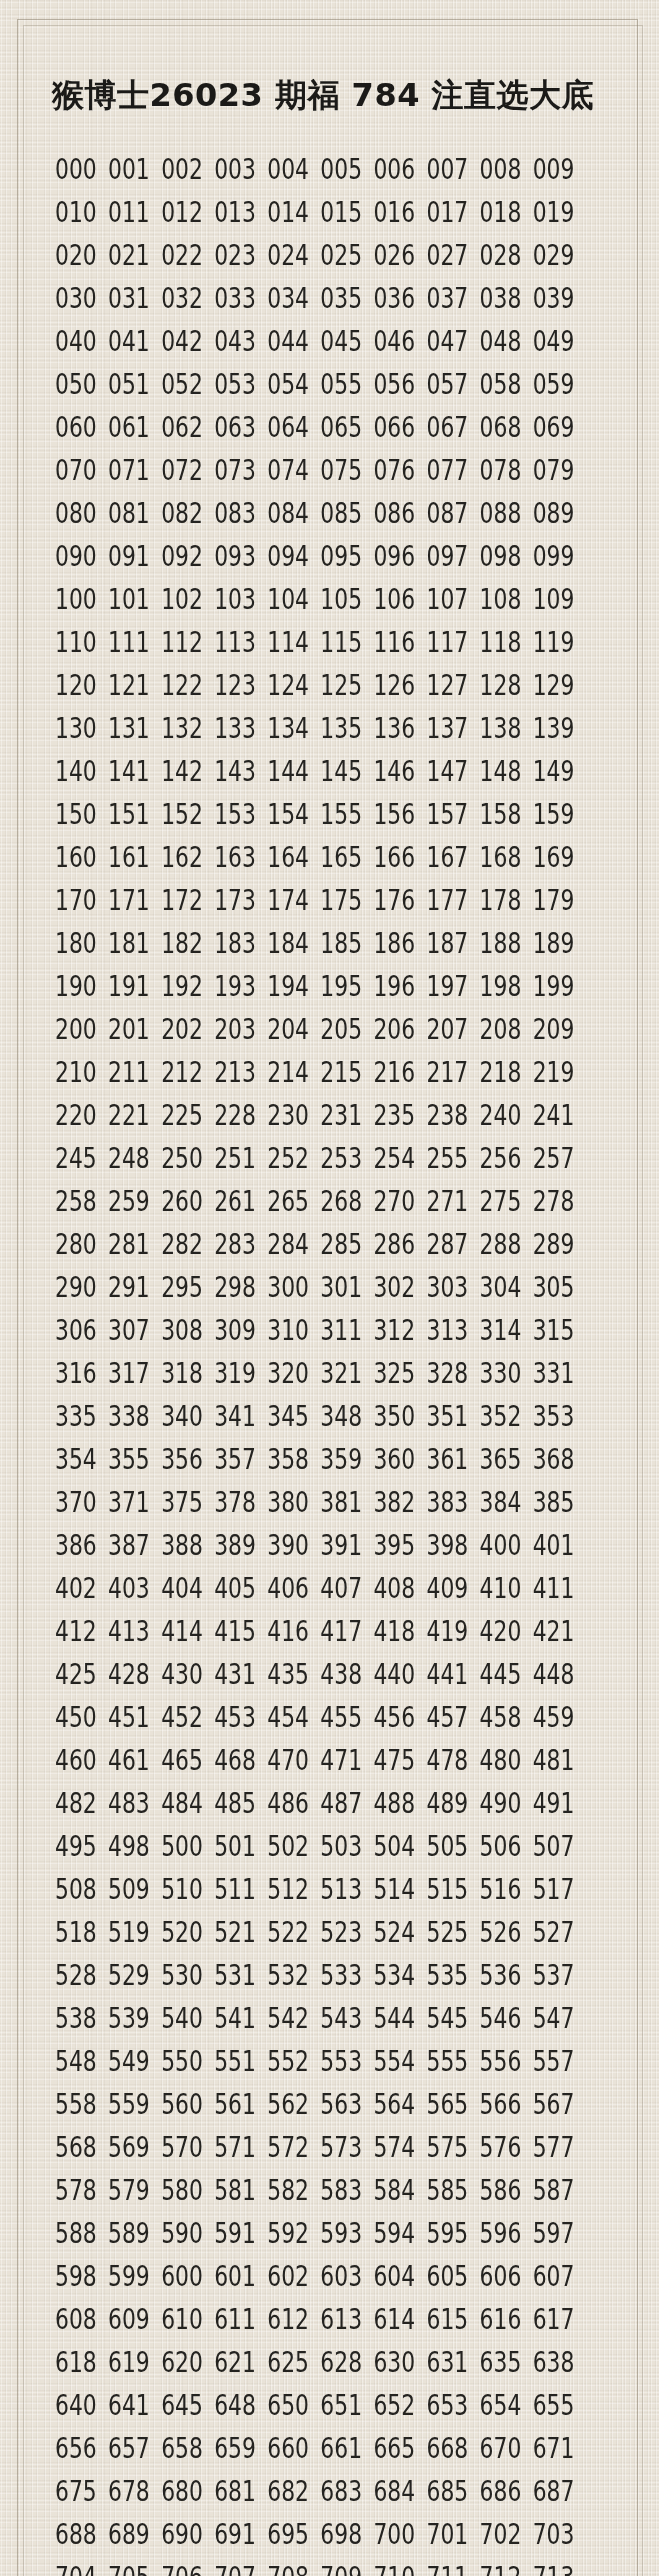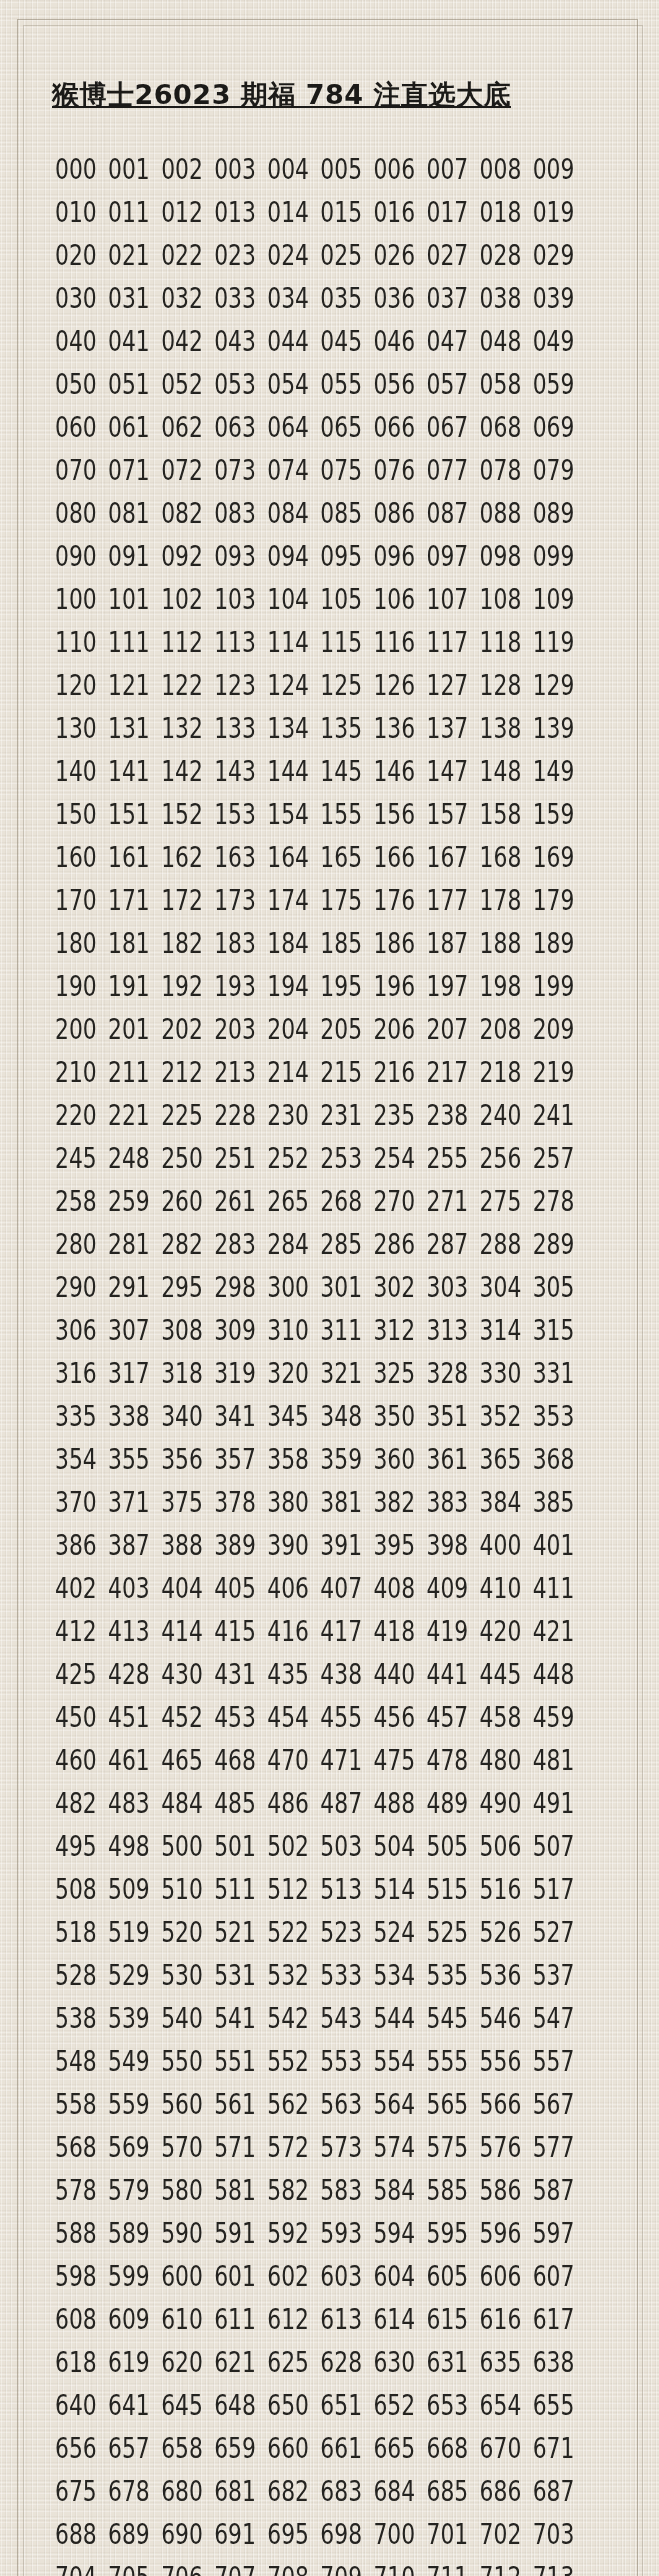--- a/index.html
+++ b/index.html
@@ -18,22 +18,22 @@
     border:1px solid rgba(150,140,122,.35);
     pointer-events:none;
   }
   .frame-outer{
     position:absolute;left:16.5px;top:18.5px;width:619px;height:3580px;
     border:1px solid rgba(140,130,112,.55);
     pointer-events:none;
   }
   .note-title{
     position:absolute;left:52px;top:78px;
-    font-size:27px;line-height:34px;font-weight:700;
-    color:#1b1a18;letter-spacing:0.5px;white-space:nowrap;text-decoration:underline;
+    font-size:32px;line-height:34px;font-weight:700;
+    color:#1b1a18;letter-spacing:0.5px;white-space:nowrap;
   }
   .number-grid{
     position:absolute;left:55px;top:148px;width:580px;
     color:#242320;
   }
   .num-row{
     height:43px;line-height:43px;
     font-size:28px;font-weight:400;
     word-spacing:5.7px;letter-spacing:0;
     white-space:nowrap;

